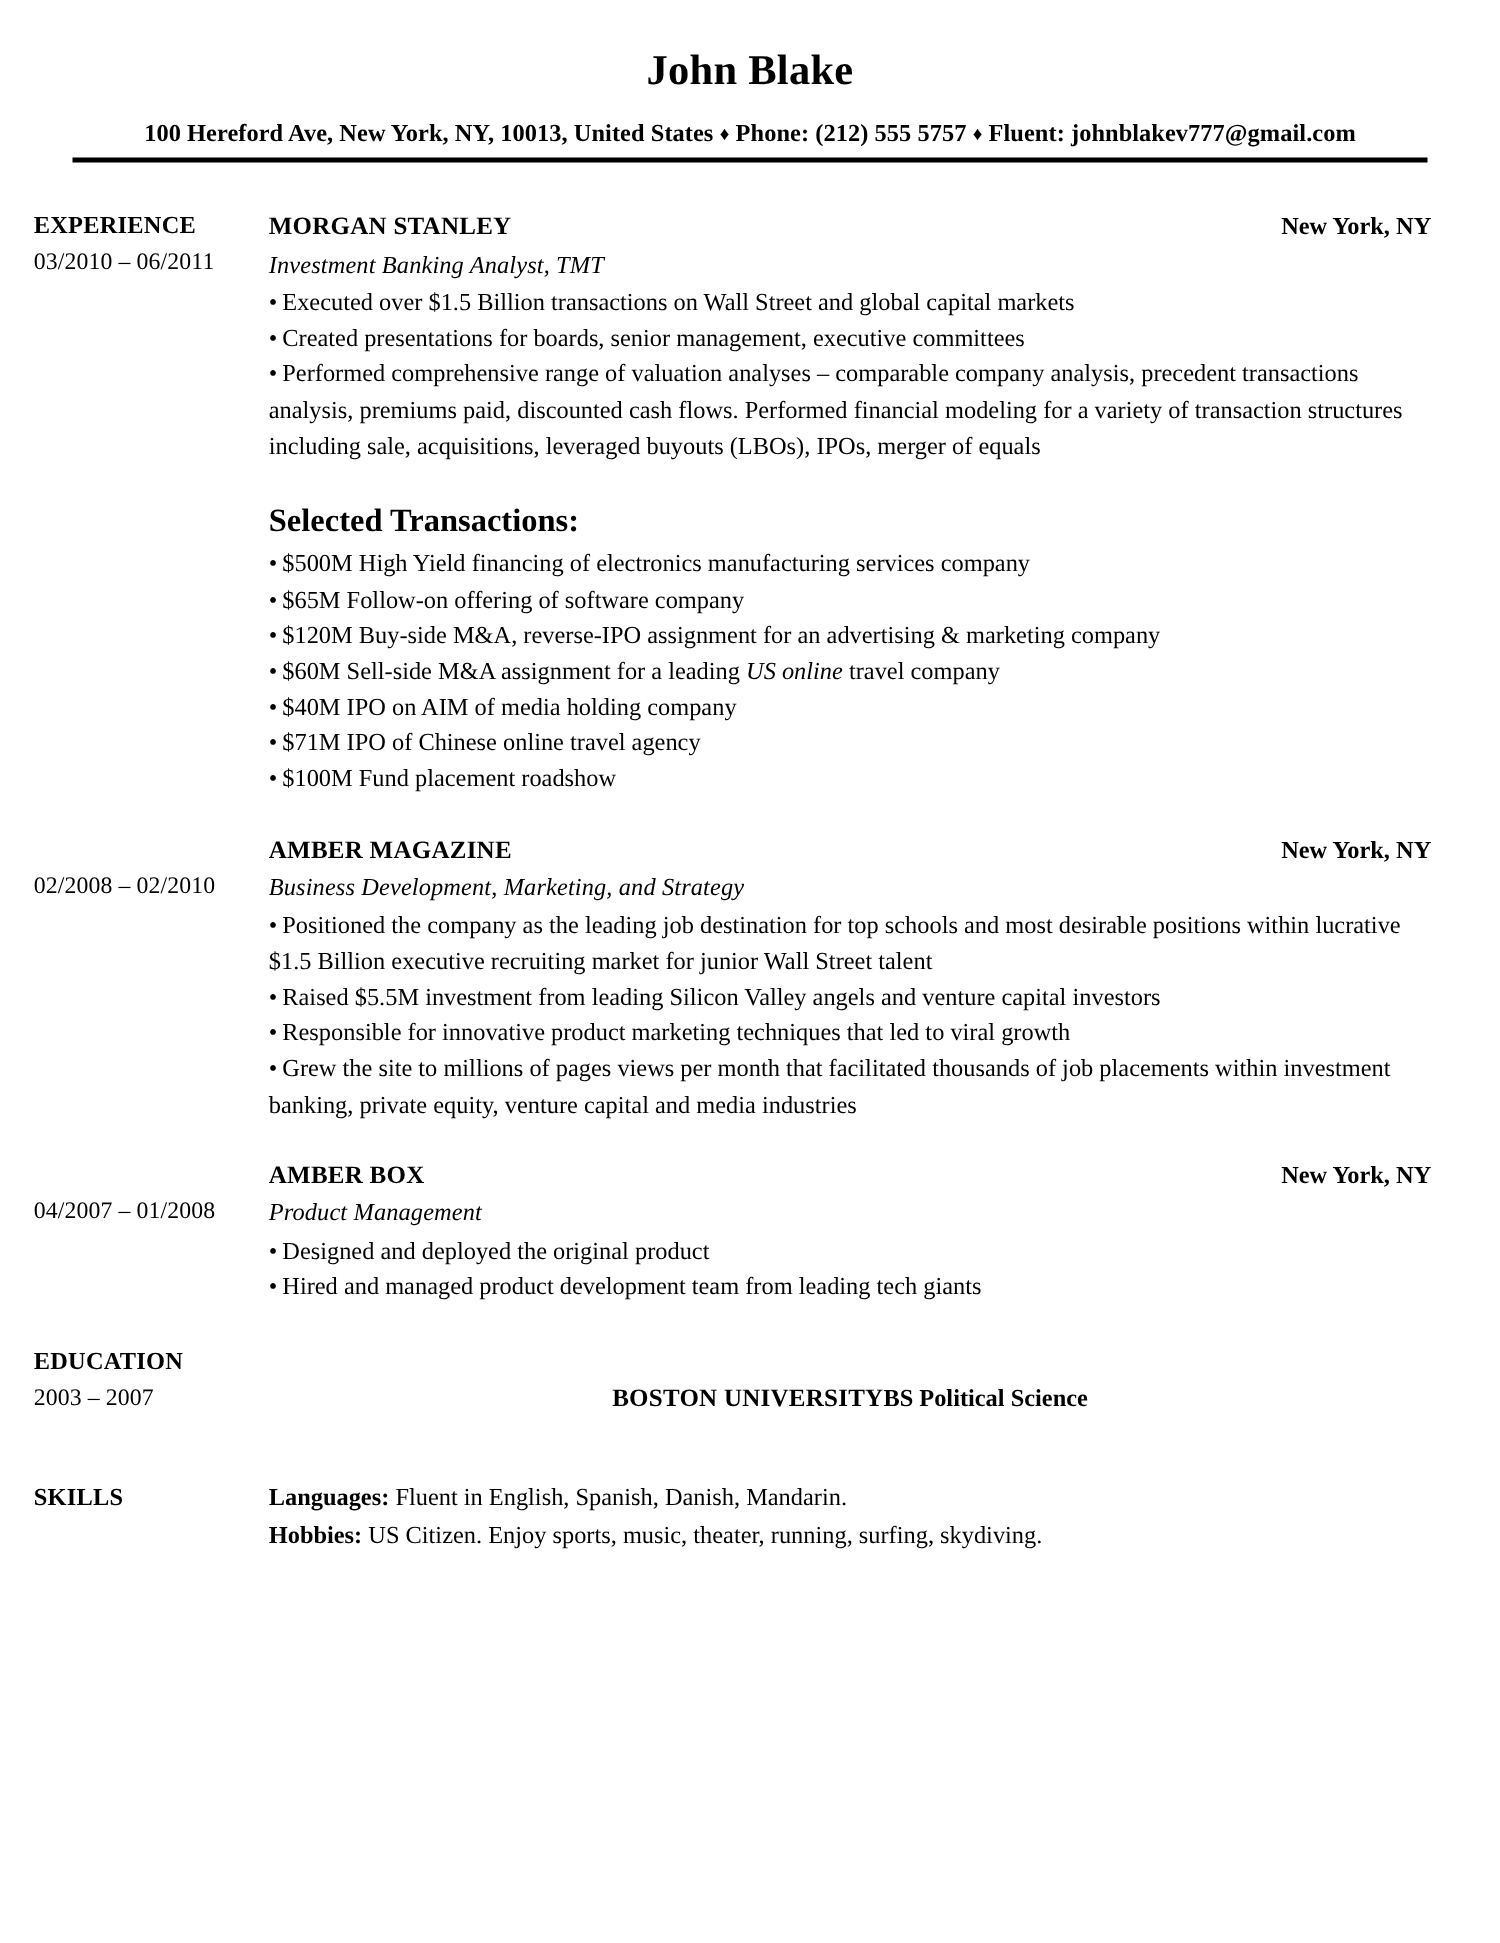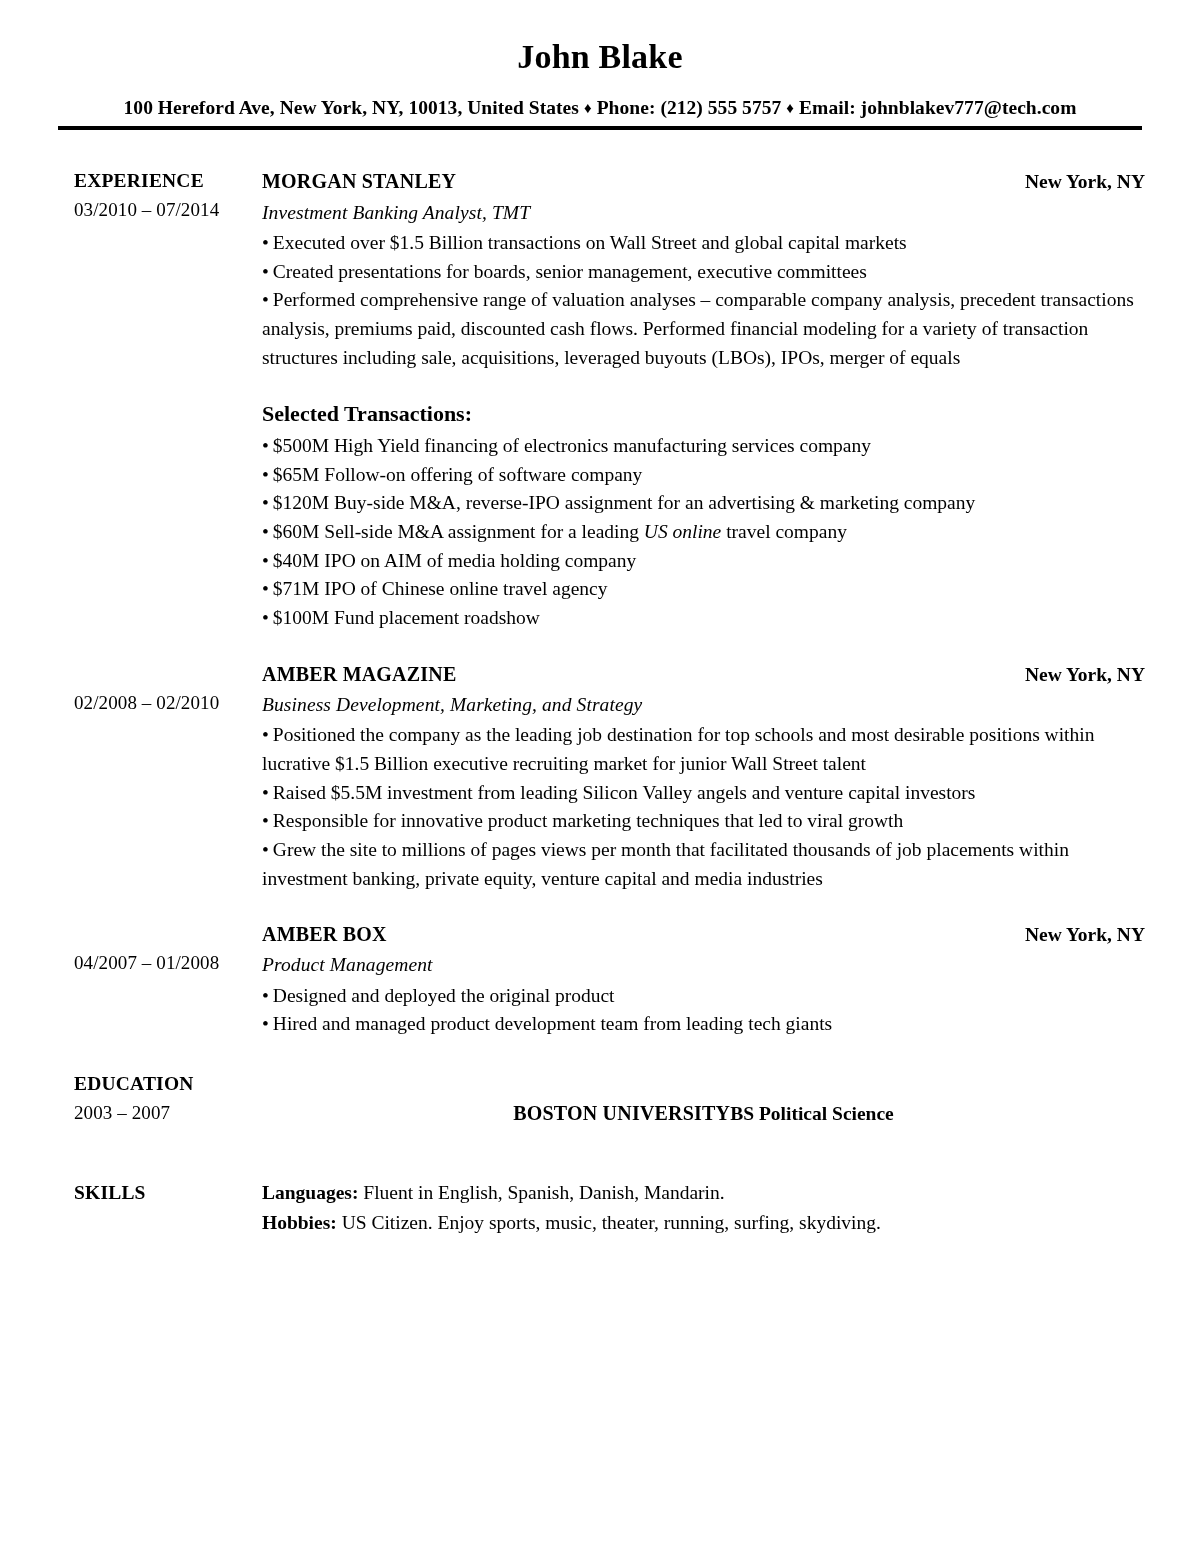--- a/index.html
+++ b/index.html
@@ -50,21 +50,21 @@
   }
   .rule {
     height: 4px;
     background: #000000;
     margin: 7px 58px 0 58px;
   }
 
   
   .content {
     margin-top: 36px;
-    padding: 0 55px 0 74px;
+    padding: 0 55px 0 27px;
   }
   .row {
     display: flex;
     align-items: flex-start;
   }
   .col-left {
     width: 188px;
     flex: 0 0 188px;
     font-size: 19px;
     line-height: 1.52;
@@ -121,21 +121,21 @@
     line-height: 1.47;
     margin: 0;
     text-indent: 0;
     padding-left: 0;
   }
   .bullets li .b {
     padding-right: 4px;
   }
   .sub-head {
     font-weight: bold;
-    font-size: 22px;
+    font-size: 26px;
     margin-top: 25px;
   }
 
   .edu-row {
     display: flex;
     justify-content: center;
     align-items: baseline;
   }
   .school {
     font-weight: bold;
@@ -161,31 +161,31 @@
   .spacer-section { height: 30px; }
 </style>
 </head>
 <body>
 
 <div class="page">
 
   <div class="header">
     <div class="name">John Blake</div>
     <div class="contact-line">
-      <span>100 Hereford Ave, New York, NY, 10013, United States</span><span class="contact-sep">♦</span><span>Phone: (212) 555 5757</span><span class="contact-sep">♦</span><span>Email: johnblakev777@tech.com</span>
+      <span>100 Hereford Ave, New York, NY, 10013, United States</span><span class="contact-sep">♦</span><span>Phone: (212) 555 5757</span><span class="contact-sep">♦</span><span>Fluent: johnblakev777@gmail.com</span>
     </div>
     <div class="rule"></div>
   </div>
 
   <div class="content">
 
     <div class="row">
       <div class="col-left">
         <div class="section-label">EXPERIENCE</div>
-        <div class="date-range">03/2010 – 07/2014</div>
+        <div class="date-range">03/2010 – 06/2011</div>
       </div>
       <div class="col-right">
         <div class="job-head">
           <span class="company">MORGAN STANLEY</span>
           <span class="location">New York, NY</span>
         </div>
         <div class="job-title">Investment Banking Analyst, TMT</div>
         <ul class="bullets">
           <li><span class="b">•</span><span>Executed over $1.5 Billion transactions on Wall Street and global capital markets</span></li>
           <li><span class="b">•</span><span>Created presentations for boards, senior management, executive committees</span></li>

